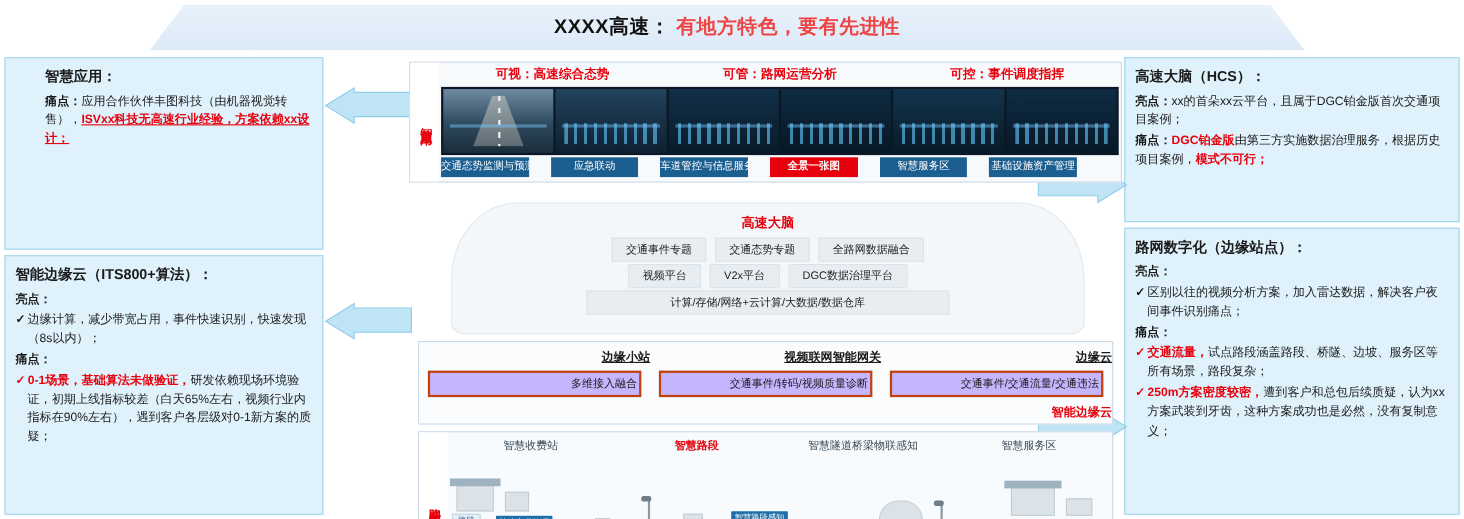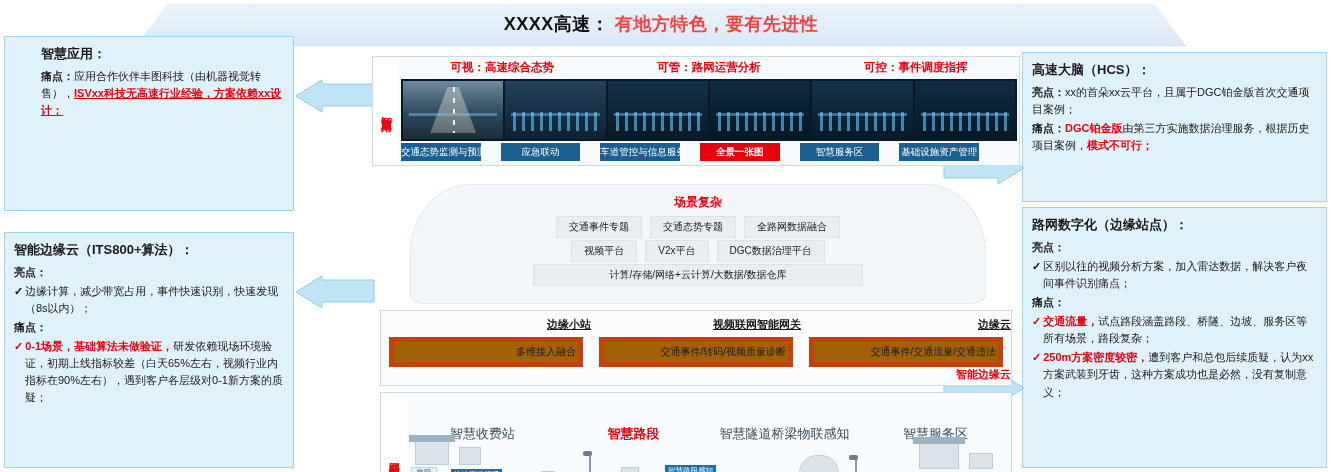--- a/index.html
+++ b/index.html
@@ -40,21 +40,21 @@
   }
   .card .title { font-weight:bold; font-size:13px; margin-bottom:4px; }
   .card .lbl { font-weight:bold; }
   .redb { color:#e8000d; font-weight:bold; }
   .u { text-decoration:underline; }
   .tick { color:#e8000d; font-weight:bold; margin-right:2px; }
   .tickk { color:#111; font-weight:bold; margin-right:2px; }
   .para { margin:0 0 2px 0; }
   .indent { padding-left:11px; text-indent:-11px; }
 
-  #card-app   { left:4px;  top:36px;  width:290px; height:175px;padding-left:36px; }
+  #card-app   { left:4px;  top:52px;  width:290px; height:175px;padding-left:36px; }
   #card-edge  { left:4px;  top:232px; width:290px; height:236px; }
   #card-hcs   { left:1022px; top:52px; width:305px; height:150px; }
   #card-road  { left:1022px; top:207px; width:305px; height:261px; }
 
   
   #center { position:absolute; left:372px; top:56px; width:648px; height:412px; }
 
   .panel-box {
     position:absolute; border:1px solid #c9d6e2; background:#fafcfe;padding-left:24px;
   }
@@ -132,36 +132,36 @@
     font-size:10px; padding:3px 12px; text-align:center; white-space:nowrap;
   }
   #cr1 { top:44px; } #cr2 { top:68px; } #cr3 { top:92px; }
 
   
   #edge-panel { left:8px; top:254px; width:632px; height:76px; background:#fafcfe; border:1px solid #cdd9e4; }
   #edge-cols { position:absolute; left:0; top:6px; width:100%; display:flex; }
   #edge-cols .col { flex:1; text-align:right; }
   #edge-cols .col .h { font-weight:bold; font-size:11px; text-decoration:underline; }
   #edge-cols .col .p {
-    margin:5px 8px 0 8px; background:#a16207; border:5px solid #c2410c;
+    margin:5px 8px 0 8px; background:#c4b5fd; border:2px solid #c2410c;
     font-size:10px; padding:3px 2px; white-space:nowrap; overflow:hidden;
   }
   #edge-foot {
     position:absolute; left:0; bottom:3px; width:100%; text-align:right;
     font-weight:bold; color:#e8000d; font-size:11px;
   }
 
   
   #road-panel { left:8px; top:336px; width:632px; height:132px; background:#f8fbfd; border:1px solid #cdd9e4; overflow:hidden; }
   #road-left {
     position:absolute; left:0; top:0; width:26px; height:130px;
     background:#fff; display:flex; align-items:center; justify-content:center;
   }
   #road-left span { writing-mode:vertical-rl; font-size:11px; font-weight:bold; color:#e8000d; letter-spacing:2px; }
-  #road-heads { position:absolute; left:26px; top:5px; width:604px; display:flex; font-size:13px; color:#3a4b59;margin-top:27px; }
+  #road-heads { position:absolute; left:26px; top:5px; width:604px; display:flex; font-size:10px; color:#3a4b59; }
   #road-heads div { flex:1; text-align:center; white-space:nowrap; }
   #road-heads div.acc { color:#e8000d; font-weight:bold; }
   #road-scene { position:absolute; left:26px; top:22px; width:604px; height:108px; }
   .blg { position:absolute; background:#dbe3e9; border:1px solid #c3ccd4; }
   .bl-roof { position:absolute; background:#9fb2c0; }
   .cam { position:absolute; width:2px; background:#8b97a1; }
   .camhead { position:absolute; width:9px; height:5px; background:#6f7d88; border-radius:2px; }
   .lblsm { position:absolute; font-size:7.5px; color:#1c4f7a; background:#e6f0f8; border:1px solid #bcd4e6; padding:0 2px; white-space:nowrap; }
   .lblsm.r { color:#fff; background:#1e6fa8; border-color:#1e6fa8; }
 
@@ -281,21 +281,21 @@
       <div class="o">应急联动</div>
       <div class="o">车道管控与信息服务</div>
       <div class="hl">全景一张图</div>
       <div class="o">智慧服务区</div>
       <div class="o">基础设施资产管理</div>
     </div>
   </div>
 
   <div id="cloud-wrap">
     <div id="cloud-shape"></div>
-    <div id="cloud-title">场景复杂</div>
+    <div id="cloud-title">高速大脑</div>
     <div class="cloud-row" id="cr1">
       <div class="cpill">交通事件专题</div>
       <div class="cpill">交通态势专题</div>
       <div class="cpill">全路网数据融合</div>
     </div>
     <div class="cloud-row" id="cr2">
       <div class="cpill">视频平台</div>
       <div class="cpill">V2x平台</div>
       <div class="cpill">DGC数据治理平台</div>
     </div>

